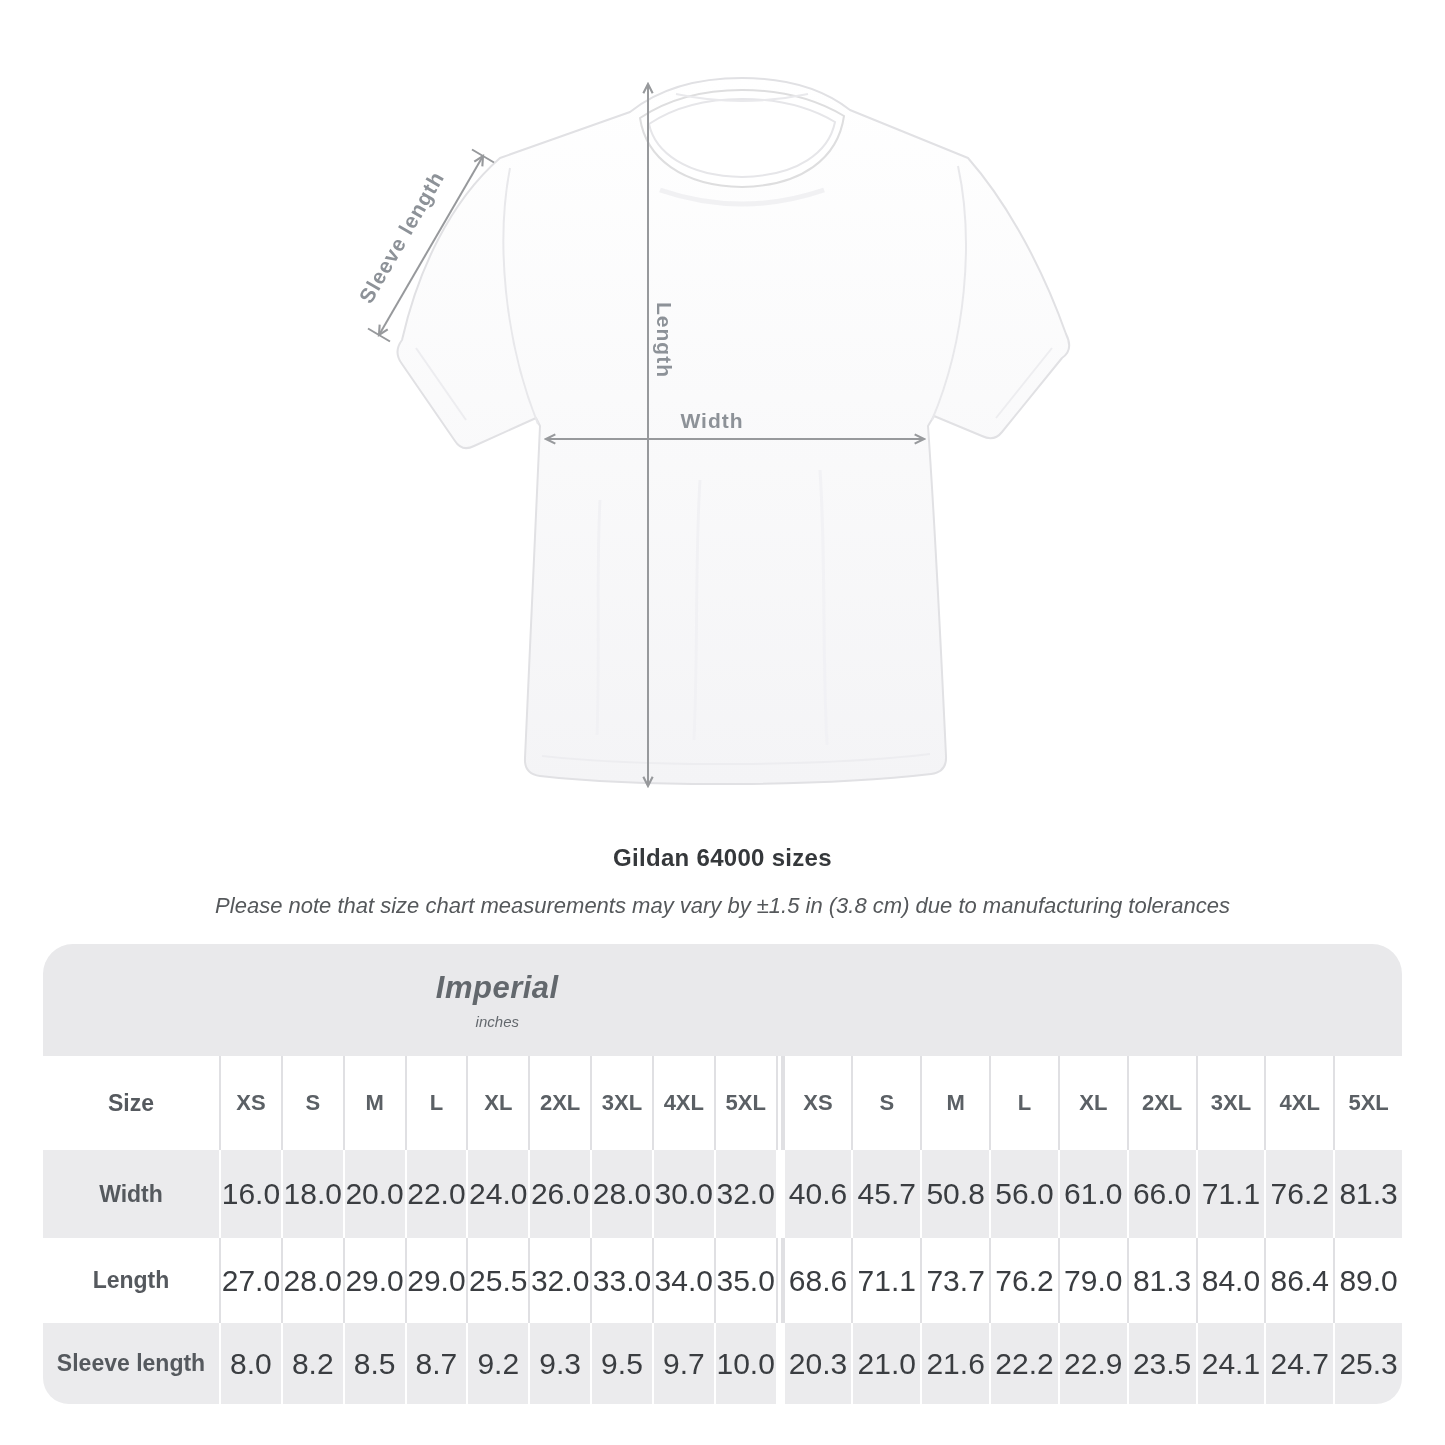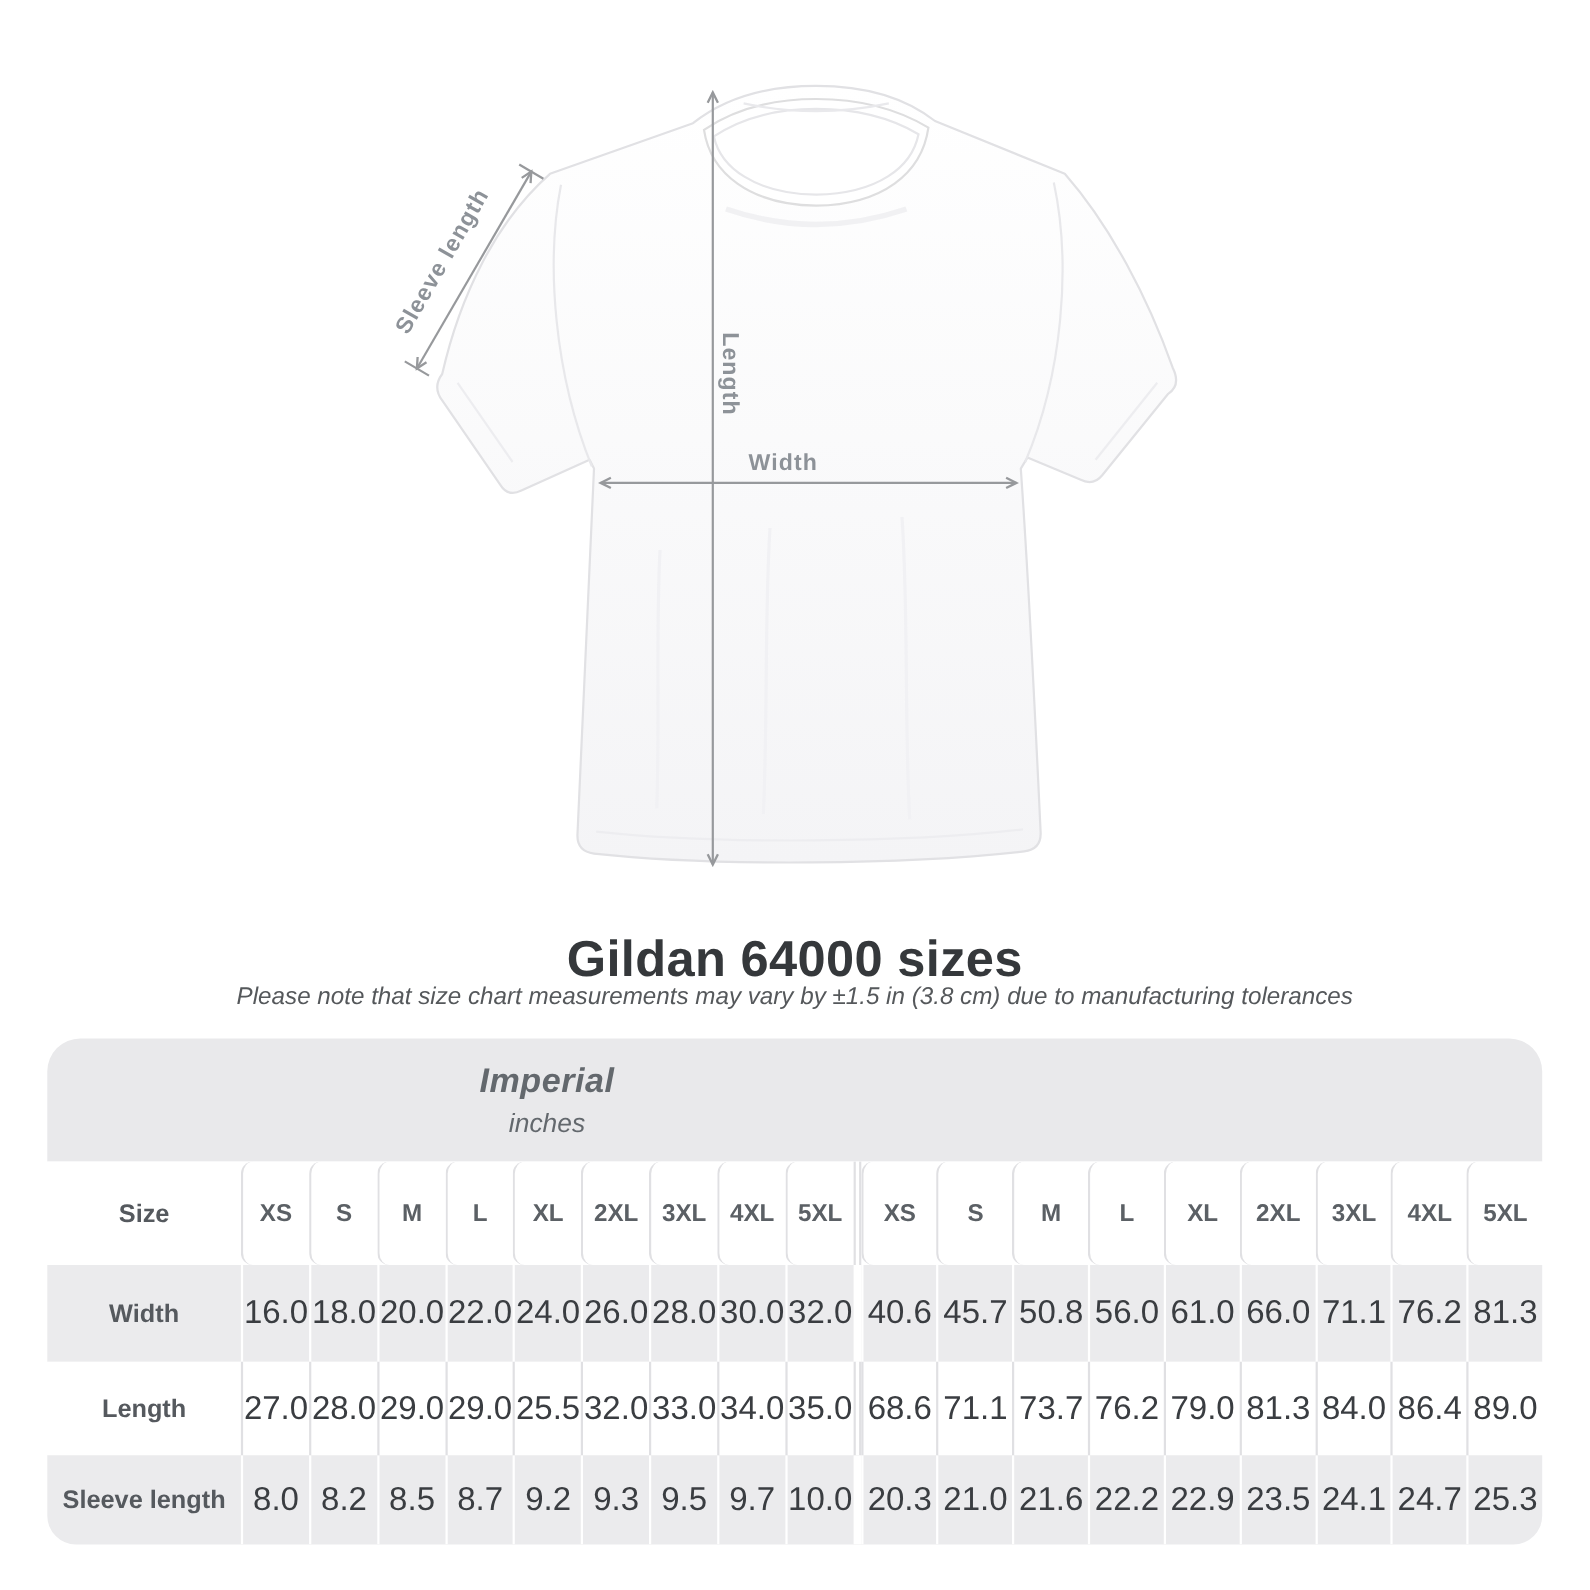--- a/index.html
+++ b/index.html
@@ -2,45 +2,45 @@
 <html><head>
 <meta charset="utf-8">
 <style>
   html,body{margin:0;padding:0;background:#fff;}
   .canvas{position:relative;width:1445px;height:1445px;background:#ffffff;overflow:hidden;
           font-family:"Liberation Sans", sans-serif;}
   .figure{position:absolute;top:0;left:0;}
   .fig-label{font-family:"Liberation Sans", sans-serif;font-weight:bold;font-size:21px;
              letter-spacing:1px;fill:#8d9298;}
   .page-title{position:absolute;top:844px;left:0;width:100%;text-align:center;margin:0;
-              font-size:46px;font-weight:bold;color:#35383b;letter-spacing:0.3px;}
+              font-size:24px;font-weight:bold;color:#35383b;letter-spacing:0.3px;}
   .subtitle{position:absolute;top:893px;left:0;width:100%;text-align:center;margin:0;
             font-size:22px;font-style:italic;color:#55585b;}
   .sizetable{position:absolute;top:944px;left:43px;width:1359px;}
   .row{display:grid;grid-template-columns:176px repeat(9,62fr) 7px repeat(9,69fr);align-items:stretch;}
   .row.head{display:grid;grid-template-columns:176px 558fr 7px 621fr;height:112px;
             background:#e9e9eb;border-radius:30px 30px 0 0;}
   .row.sizes{height:94px;}
   .row.r-width{height:88px;}
   .row.r-length{height:85px;}
   .row.r-sleeve{height:81px;}
   .row.white{background:#ffffff;--sep:#e0e0e3;}
   .row.gray{background:#ebebed;--sep:#ffffff;}
   .row.last{border-radius:0 0 26px 26px;overflow:hidden;}
   .cell{display:flex;align-items:center;justify-content:center;text-align:center;}
   .cell.b{border-left:2px solid var(--sep);}
   .lab{font-weight:bold;font-size:23px;color:#55595e;}
-  .sz{font-weight:bold;font-size:22px;color:#5b6065;border-radius:11px;}
+  .sz{font-weight:bold;font-size:22px;color:#5b6065;}
   .num{font-size:30px;color:#3a3d41;}
   .gapcol{background:transparent;}
   .row.white .gapcol{border-left:2px solid var(--sep);border-right:2px solid var(--sep);}
   .row.gray .gapcol{background:#ffffff;}
   .unitgroup{display:flex;flex-direction:column;align-items:center;justify-content:center;gap:7px;}
   .gname{font-size:31px;font-weight:bold;font-style:italic;color:#63686d;letter-spacing:0.5px;}
-  .gunit{font-size:24px;font-style:italic;color:#63686d;}
+  .gunit{font-size:15px;font-style:italic;color:#63686d;}
 </style>
 </head>
 <body>
 
 <div class="canvas">
 
   <svg class="figure" width="1445" height="840" viewBox="0 0 1445 840">
     <defs>
       <linearGradient id="gShirt" x1="0" y1="0" x2="0" y2="1">
         <stop offset="0" stop-color="#ffffff"></stop>

